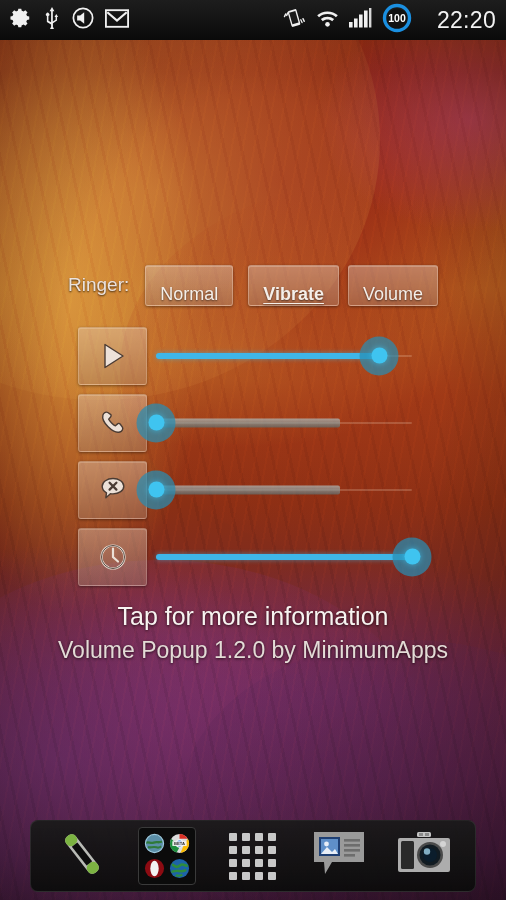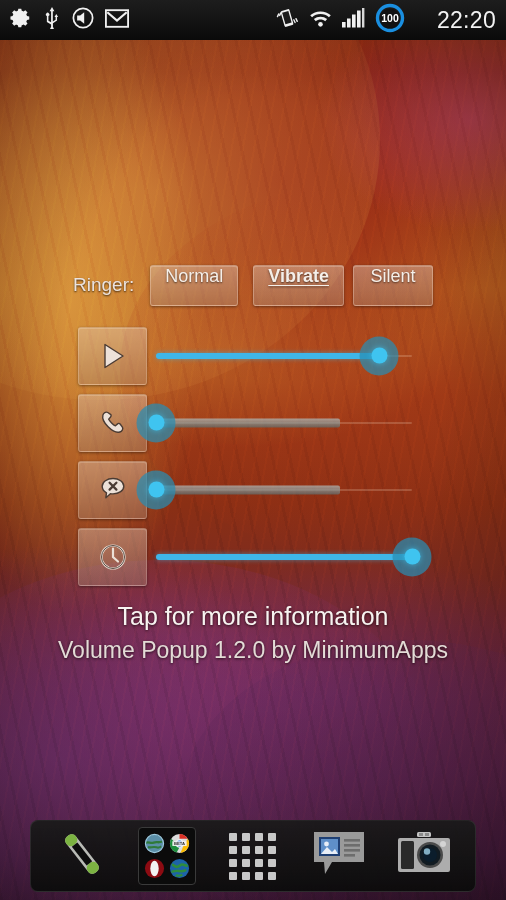--- a/index.html
+++ b/index.html
@@ -91,42 +91,42 @@
     background:linear-gradient(180deg,#1d1d1d 0%,#131313 55%,#0a0a0a 100%);
     display:flex; align-items:center;
     padding:0 10px;
     z-index:30;
   }
   .sb-left { display:flex; align-items:center; gap:11px; }
   .sb-right { display:flex; align-items:center; gap:9px; margin-left:auto; }
   .sb-icon { display:block; }
   .sb-clock {
     color:#f2f2f2; font-size:23px; letter-spacing:.3px;
-    margin-left:23px; font-family:"Liberation Sans", sans-serif;
+    margin-left:16px; font-family:"Liberation Sans", sans-serif;
   }
 
   
   .volume-widget {
     position:absolute; left:0; top:262px; width:506px;
     z-index:20;
   }
 
   
   .ringer-row {
     display:flex; align-items:center; justify-content:center;
     gap:9px; height:46px;
   }
   .ringer-label {
     color:#ece3de; font-size:19px;
     text-shadow:0 1px 2px rgba(0,0,0,.75);
     margin-right:7px;
   }
   .ringer-btn {
     min-width:80px; height:41px;
-    display:flex; align-items:flex-start; justify-content:center;
+    display:flex; align-items:flex-end; justify-content:center;
     padding:0 14px;
     border-radius:3px;
     background:linear-gradient(180deg, rgba(224,205,190,.42) 0%, rgba(168,140,122,.40) 100%);
     border:1px solid rgba(255,240,230,.30);
     box-shadow:0 1px 3px rgba(0,0,0,.42), inset 0 1px 0 rgba(255,250,245,.22);
     color:#f5efe9; font-size:18px;
     text-shadow:0 1px 2px rgba(0,0,0,.6);
     white-space:nowrap;
   }
   .ringer-btn.selected {
@@ -325,21 +325,21 @@
 
     <div class="ringer-row">
       <span class="ringer-label">Ringer:</span>
       <div class="ringer-btn">
         <span>Normal</span>
       </div>
       <div class="ringer-btn selected">
         <span>Vibrate</span>
       </div>
       <div class="ringer-btn">
-        <span>Silent</span>
+        <span>Volume</span>
       </div>
     </div>
 
     <div class="slider-rows">
 
       <div class="slider-row">
         <div class="vol-icon-box">
           <svg width="34" height="34" viewBox="0 0 34 34">
               <path d="M9 5.5L27 17 9 28.5z" fill="#ece1d8" stroke="#4a3b33" stroke-width="1.4" stroke-linejoin="round"></path>
             </svg>

